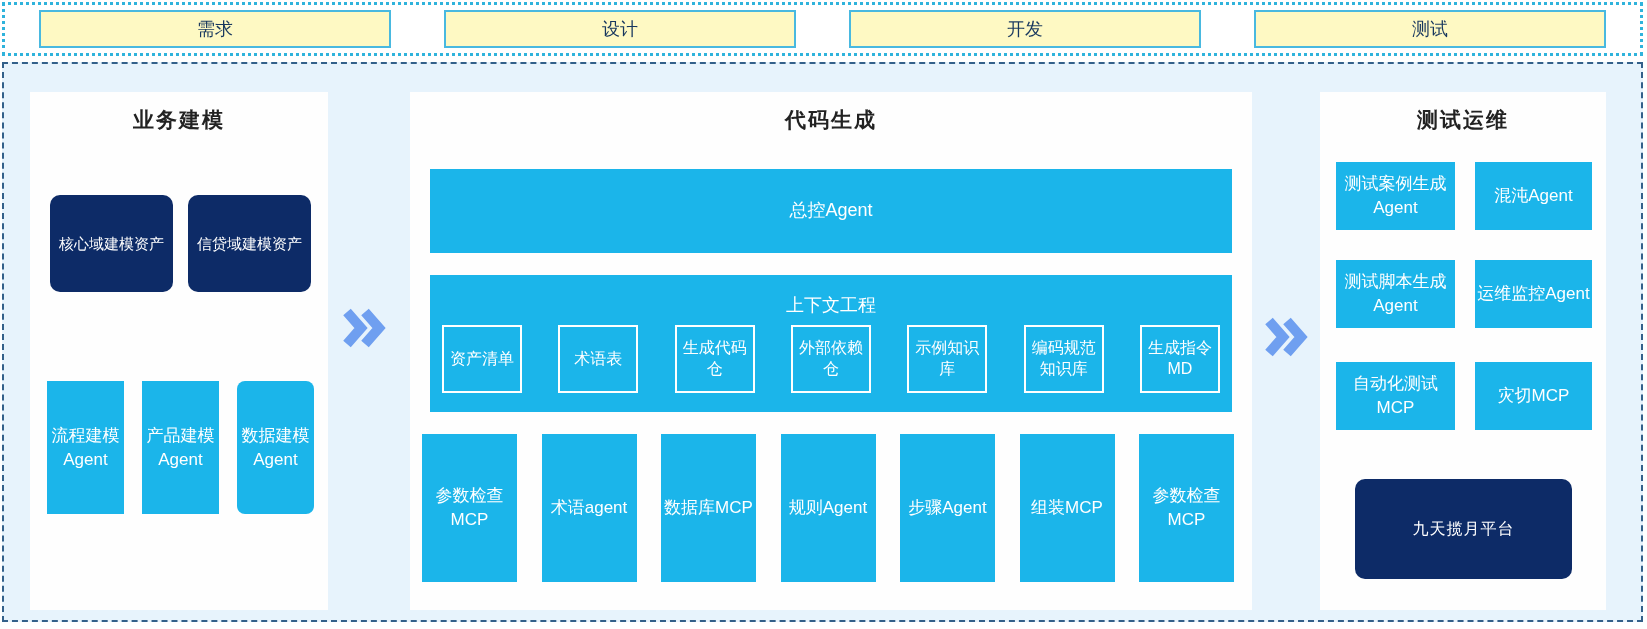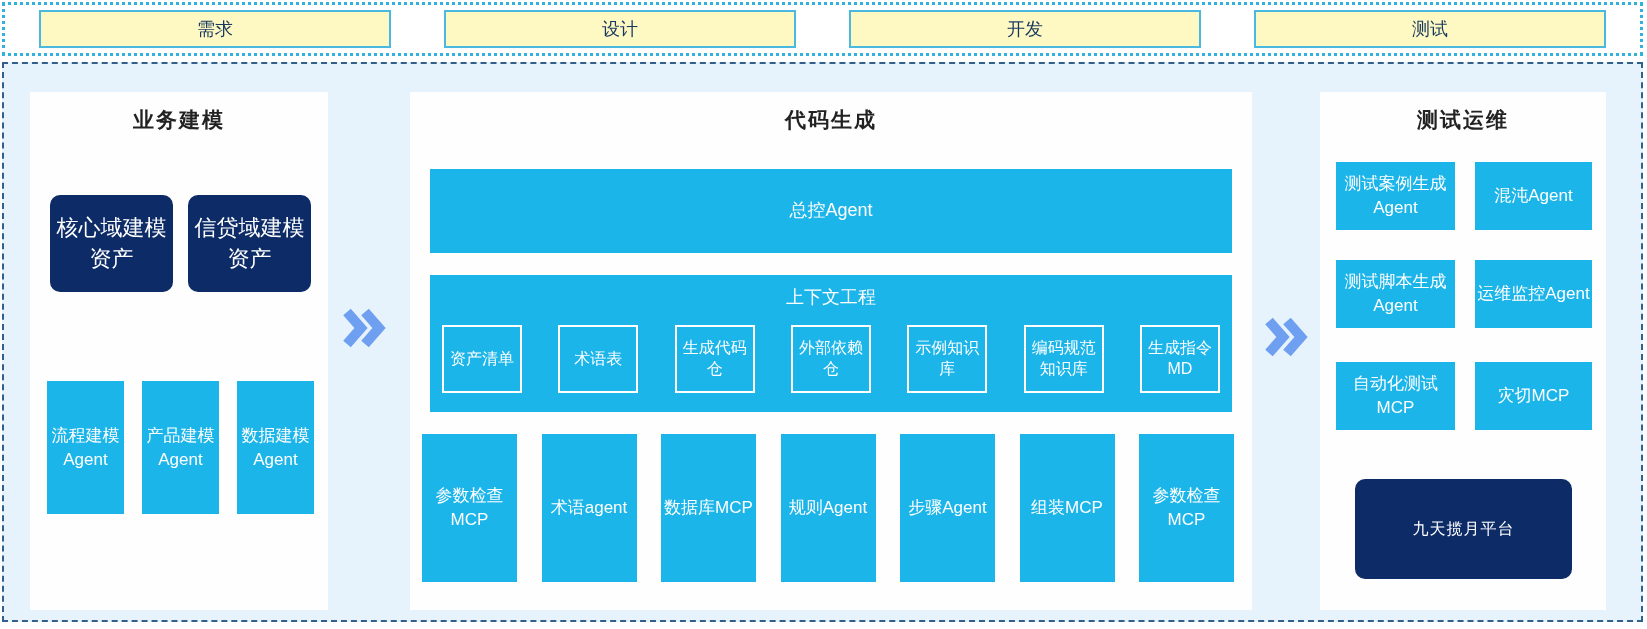--- a/index.html
+++ b/index.html
@@ -38,38 +38,38 @@
   .panel-right { left:1316px; width:286px; }
 
   .cyan { background:#1bb5ea; color:#ffffff; }
   .navy { background:#0d2b67; color:#ffffff; border-radius:10px; }
   .cbox {
     display:flex; align-items:center; justify-content:center;
     text-align:center; line-height:1.4; font-size:17px;
   }
 
   
-  .asset-box { position:absolute; top:103px; height:97px; width:123px; font-size:22px; }
+  .asset-box { position:absolute; top:103px; height:97px; width:123px; font-size:15px; }
   .asset-0 { left:20px; }
   .asset-1 { left:158px; }
   .agent-box { position:absolute; top:289px; height:133px; width:77px; }
   .agent-0 { left:17px; }
   .agent-1 { left:112px; }
-  .agent-2 { left:207px; }
+  .agent-2 { left:207px;border-radius:8px; }
 
   
   .master-bar {
     position:absolute; left:20px; top:77px; width:802px; height:84px;
     font-size:18px;
   }
   .context-block {
     position:absolute; left:20px; top:183px; width:802px; height:137px;
     background:#1bb5ea; color:#ffffff;
   }
-  .context-title { padding-top:10px; text-align:center; font-size:18px; }
+  .context-title { padding-top:18px; text-align:center; font-size:18px; }
   .context-items {
     position:absolute; left:12px; right:12px; top:50px; height:68px;
     display:flex; justify-content:space-between;
   }
   .context-item {
     width:80px; border:2px solid #ffffff;
     display:flex; align-items:center; justify-content:center;
     text-align:center; font-size:16px; line-height:1.3; padding:2px;
   }
   .workers {

